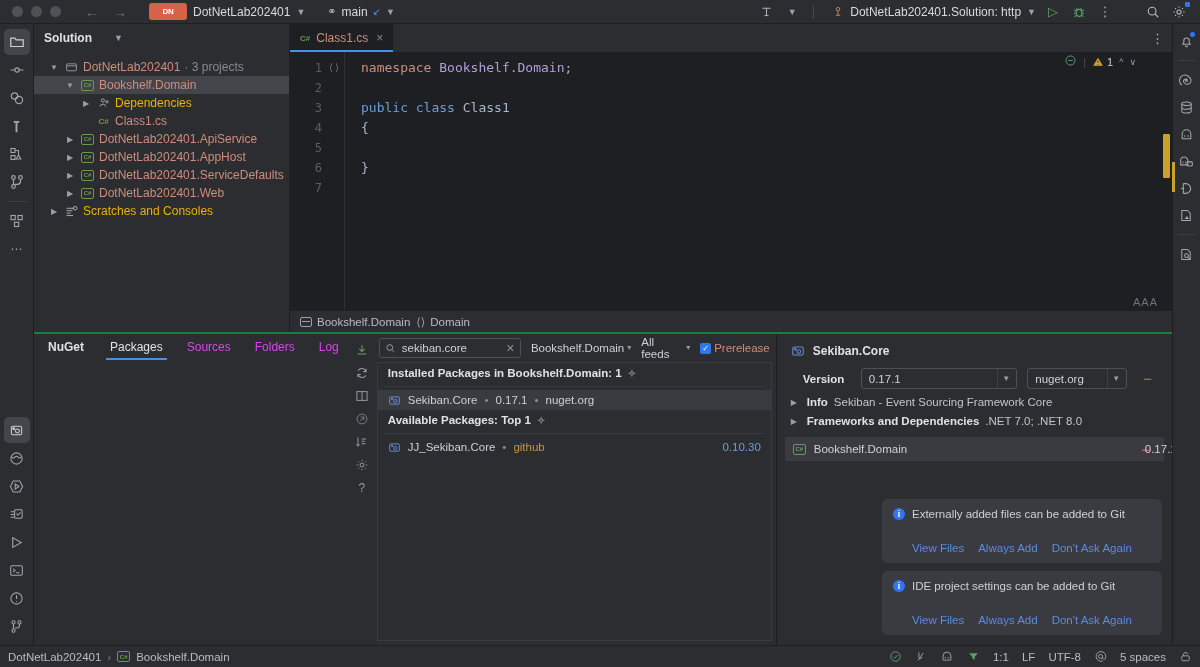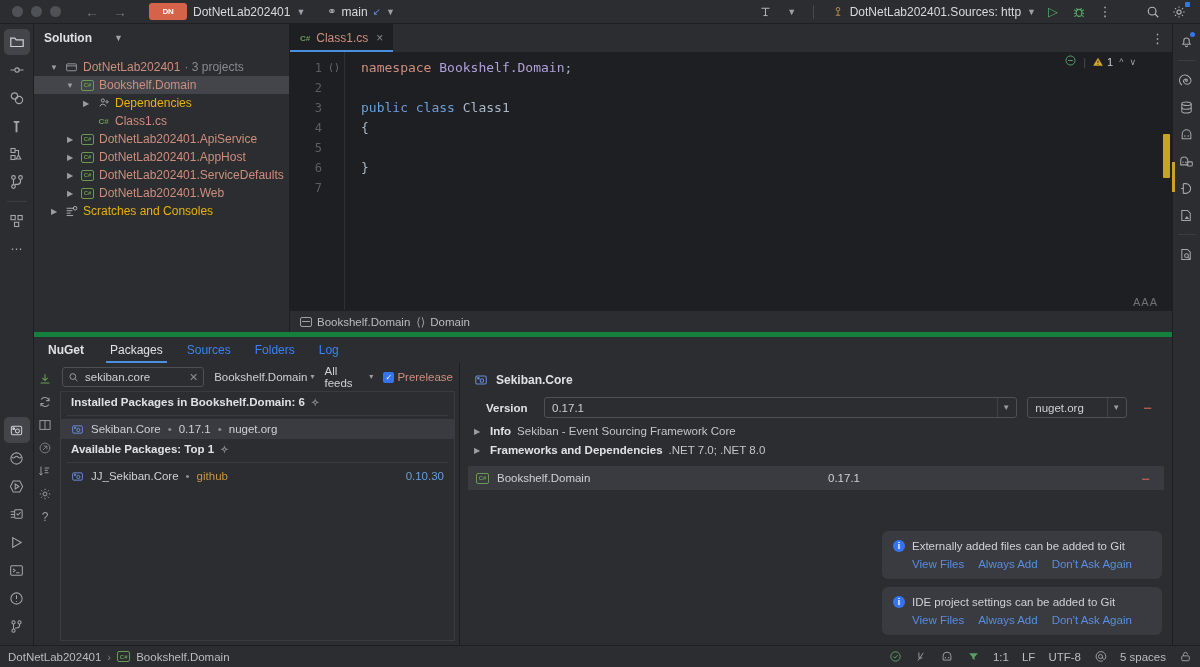--- a/index.html
+++ b/index.html
@@ -142,24 +142,24 @@
   .breadcrumb {
     height: 22px; flex: 0 0 22px; display: flex; align-items: center; gap: 6px;
     padding: 0 10px; background: #2b2d30; color: #b9bcc2; font-size: 11.5px;
     border-top: 1px solid #1e1f22;
   }
   .bc-item { display: flex; align-items: center; gap: 5px; }
   .bc-box { width: 12px; height: 10px; border: 1px solid #9da0a6; border-radius: 2px; position: relative; }
   .bc-box::after { content:''; position:absolute; left:1px; right:1px; top:3px; height:1px; background:#9da0a6; }
 
   
-  .nuget { flex: 1; display: flex; flex-direction: column; background: #2b2d30; min-height: 0; border-top: 5px solid #15803d; }
+  .nuget { flex: 1; display: flex; flex-direction: row; background: #2b2d30; min-height: 0; border-top: 2px solid #15803d; }
   .nuget-tabs { height: 26px; flex: 0 0 26px; display: flex; align-items: stretch; padding-left: 8px; gap: 0; }
   .ntab {
-    display: flex; align-items: center; padding: 0 12px; font-size: 12px; color: #3b82f6; position: relative;
+    display: flex; align-items: center; padding: 0 12px; font-size: 12px; color: #d946ef; position: relative;
   }
   .ntab.title { font-weight: bold; color: #dfe1e5; padding-left: 6px; padding-right: 14px; }
   .ntab.active { color: #dfe1e5; }
   .ntab.active::after { content:''; position:absolute; left:8px; right:8px; bottom:0; height:2px; background:#4a8fe0; }
   .nuget-body { flex: 1; display: flex; min-height: 0; }
 
   .nug-rail { width: 22px; flex: 0 0 22px; display: flex; flex-direction: column; align-items: center; gap: 7px; padding-top: 8px; }
   .nug-rail-ico { width: 16px; height: 16px; display: flex; align-items: center; justify-content: center; color: #9a9da3; font-size: 12px; }
 
   .nug-left { width: 404px; flex: 0 0 404px; display: flex; flex-direction: column; border-right: 1px solid #1e1f22; min-width: 0; }
@@ -215,21 +215,21 @@
 
   
   .notifs { position: absolute; right: 10px; bottom: 10px; display: flex; flex-direction: column; gap: 8px; width: 280px; }
   .notif { background: #393b40; border-radius: 6px; padding: 9px 11px; }
   .notif-line { display: flex; align-items: center; gap: 7px; font-size: 11.5px; color: #ced0d6; }
   .info-dot {
     width: 12px; height: 12px; border-radius: 50%; background: #3574f0; color: #fff;
     font-size: 9px; font-weight: bold; display: flex; align-items: center; justify-content: center;
     flex: 0 0 12px;
   }
-  .notif-actions { display: flex; gap: 14px; margin-top: 6px; padding-left: 19px; }
+  .notif-actions { display: flex; gap: 14px; margin-top: 22px; padding-left: 19px; }
   .notif-actions a { color: #5a8ce0; font-size: 11.5px; text-decoration: none; }
 
   
   .rrail { width: 28px; flex: 0 0 28px; background: #2b2d30; display: flex; flex-direction: column; align-items: center; padding-top: 5px; gap: 3px; border-left: 1px solid #1e1f22; }
   .rrail-ico { width: 24px; height: 24px; display: flex; align-items: center; justify-content: center; color: #a3a6ab; position: relative; }
   .rrail-sep { width: 18px; height: 1px; background: #3b3d41; margin: 4px 0; }
   .bell-dot::after { content:''; position:absolute; right:4px; top:3px; width:5px; height:5px; border-radius:50%; background:#3574f0; }
   .rrail-marker { position: absolute; left: -1px; top: 138px; width: 3px; height: 30px; background: #c9a227; }
 
   
@@ -280,21 +280,21 @@
       </div>
       <div class="tb-ico">
           <span class="chev">▼</span>
         </div>
       <div class="vsep"></div>
       <div class="runcfg">
         <svg width="12" height="13" viewBox="0 0 16 16" fill="none" stroke="#c8924a" stroke-width="1.2">
           <circle cx="8" cy="5" r="2.4"></circle>
             <path d="M8 7.6 v5.4 M5 13 h6"></path>
         </svg>
-        <span>DotNetLab202401.Sources: http</span>
+        <span>DotNetLab202401.Solution: http</span>
         <span class="chev">▼</span>
       </div>
       <div class="tb-ico run-green">▷</div>
       <div class="tb-ico">
         <svg width="14" height="14" viewBox="0 0 16 16" fill="none" stroke="#56a869" stroke-width="1.2">
           <ellipse cx="8" cy="9" rx="3.2" ry="4"></ellipse>
           <path d="M4.8 7 L2.4 5.5 M4.8 9.5 H2.2 M4.8 12 L2.6 13.3 M11.2 7 L13.6 5.5 M11.2 9.5 H13.8 M11.2 12 L13.4 13.3"></path>
           <path d="M6.2 5.4 L5.2 3.4 M9.8 5.4 L10.8 3.4"></path>
         </svg>
       </div>
@@ -649,21 +649,21 @@
                 <span class="updown">▾</span>
               </div>
               <div class="tb-sel">
                 <span class="cbox">✓</span>
                 <span class="prerelease">Prerelease</span>
               </div>
             </div>
 
             <div class="pkg-list">
               <div class="pkg-section">
-                <span>Installed Packages in Bookshelf.Domain: 6</span>
+                <span>Installed Packages in Bookshelf.Domain: 1</span>
                 <span class="spinner">✧</span>
               </div>
               <div class="pkg-divider"></div>
               <div class="pkg-row sel">
                 <svg class="nuicon" viewBox="0 0 16 16" fill="none" stroke="#6a8ad8" stroke-width="1.2">
                   <rect x="2" y="3.5" width="12" height="9" rx="1.6"></rect>
                   <circle cx="9" cy="8.6" r="2"></circle>
                     <circle cx="5" cy="6" r="0.9" fill="#6a8ad8"></circle>
                 </svg>
                 <span class="pkg-name">Sekiban.Core</span>

